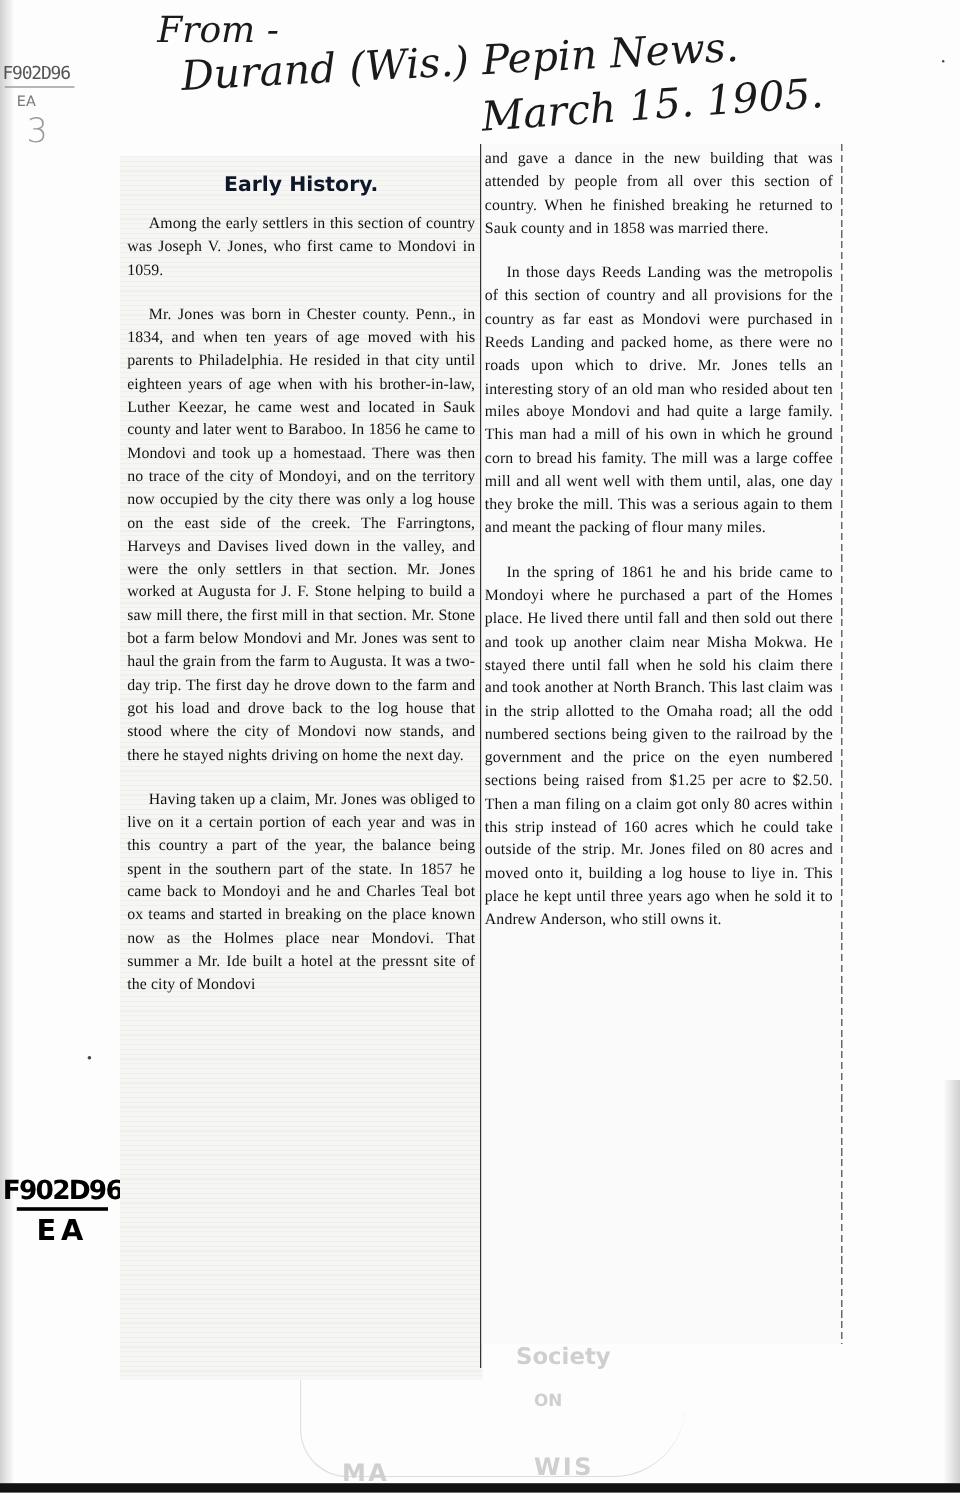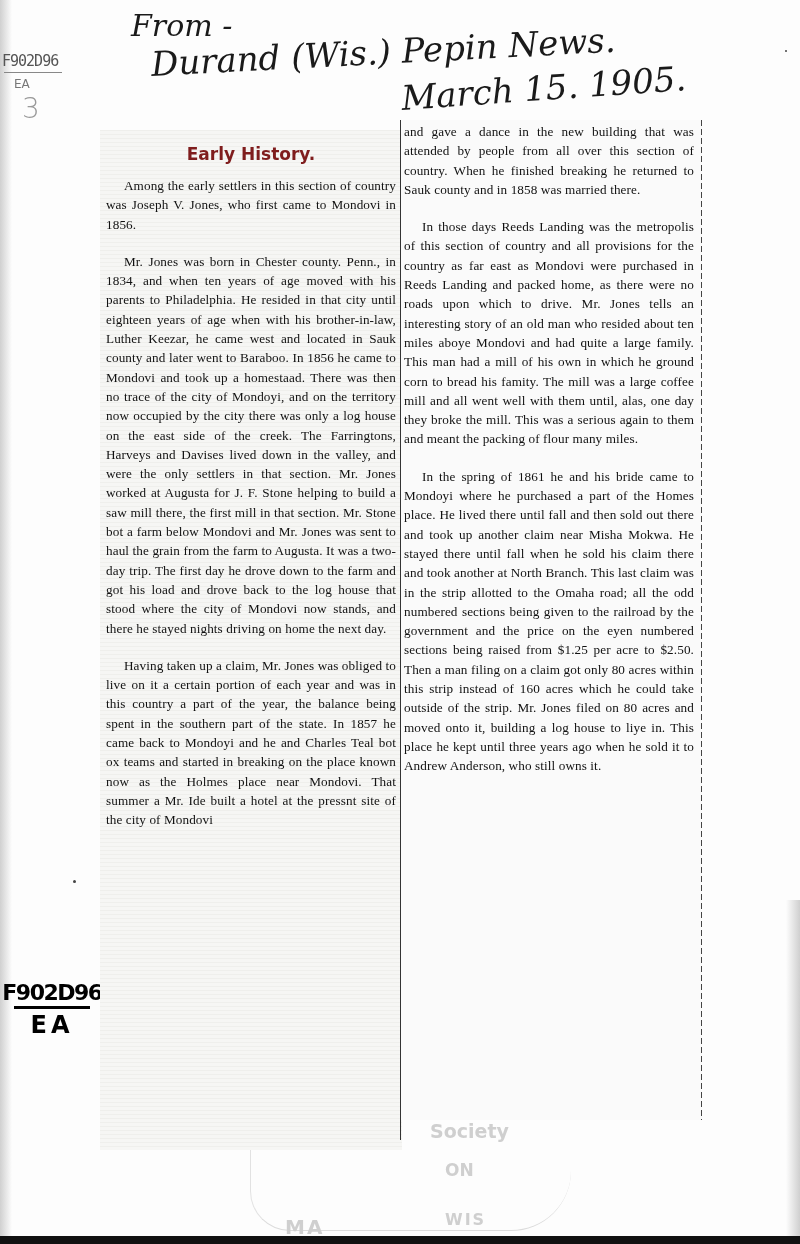--- a/index.html
+++ b/index.html
@@ -48,28 +48,28 @@
       text-align: justify; color: #111; letter-spacing: 0.1px;
     }
     .col-left { left: 106px; top: 176px; }
     .col-right { left: 404px; top: 122px; }
     .column p { margin: 0 0 0 0; text-indent: 18px; }
     .column p.cont { text-indent: 0; }
     .column p + p { margin-top: 18px; }
 
     .headline {
       position: absolute; left: 106px; top: 144px; width: 290px; text-align: center;
-      font-family: "DejaVu Sans", sans-serif; font-weight: bold; font-size: 17px; color: #7f1d1d;
+      font-family: "DejaVu Sans", sans-serif; font-weight: bold; font-size: 17px; color: #0f172a;
     }
 
     .stamp { position: absolute; font-family: "DejaVu Sans", sans-serif; color: #cfcfcf; font-weight: bold; }
     .stamp-1 { left: 430px; top: 1120px; font-size: 19px; }
-    .stamp-2 { left: 445px; top: 1160px; font-size: 17px; }
+    .stamp-2 { left: 445px; top: 1160px; font-size: 14px; }
     .stamp-3 { left: 285px; top: 1215px; font-size: 20px; letter-spacing: 2px; }
-    .stamp-4 { left: 445px; top: 1210px; font-size: 16px; letter-spacing: 2px; text-align: right; }
+    .stamp-4 { left: 445px; top: 1210px; font-size: 20px; letter-spacing: 2px; text-align: right; }
     .stamp-arc { position: absolute; left: 250px; top: 1150px; width: 320px; height: 80px;
       border-bottom: 1px solid #dcdcdc; border-left: 1px solid #e2e2e2; border-radius: 0 0 60px 40px; }
 
     .speck { position: absolute; width: 3px; height: 3px; background: #444; border-radius: 50%; }
   </style>
 </head>
 <body>
 
 <div class="sheet"></div>
 <div class="left-shade"></div>
@@ -92,21 +92,21 @@
 </div>
 
 <div class="clip clip-left"></div>
 <div class="clip clip-right"></div>
 <div class="col-rule-l"></div>
 <div class="col-rule-r"></div>
 
 <div class="headline">Early History.</div>
 
 <div class="column col-left">
-  <p>Among the early settlers in this section of country was Joseph V. Jones, who first came to Mondovi in 1856.</p>
+  <p>Among the early settlers in this section of country was Joseph V. Jones, who first came to Mondovi in 1059.</p>
   <p>Mr. Jones was born in Chester county. Penn., in 1834, and when ten years of age moved with his parents to Philadelphia. He resided in that city until eighteen years of age when with his brother-in-law, Luther Keezar, he came west and located in Sauk county and later went to Baraboo. In 1856 he came to Mondovi and took up a homestaad. There was then no trace of the city of Mondoyi, and on the territory now occupied by the city there was only a log house on the east side of the creek. The Farringtons, Harveys and Davises lived down in the valley, and were the only settlers in that section. Mr. Jones worked at Augusta for J. F. Stone helping to build a saw mill there, the first mill in that section. Mr. Stone bot a farm below Mondovi and Mr. Jones was sent to haul the grain from the farm to Augusta. It was a two-day trip. The first day he drove down to the farm and got his load and drove back to the log house that stood where the city of Mondovi now stands, and there he stayed nights driving on home the next day.</p>
   <p>Having taken up a claim, Mr. Jones was obliged to live on it a certain portion of each year and was in this country a part of the year, the balance being spent in the southern part of the state. In 1857 he came back to Mondoyi and he and Charles Teal bot ox teams and started in breaking on the place known now as the Holmes place near Mondovi. That summer a Mr. Ide built a hotel at the pressnt site of the city of Mondovi</p>
 </div>
 
 <div class="column col-right">
   <p class="cont">and gave a dance in the new building that was attended by people from all over this section of country. When he finished breaking he returned to Sauk county and in 1858 was married there.</p>
   <p>In those days Reeds Landing was the metropolis of this section of country and all provisions for the country as far east as Mondovi were purchased in Reeds Landing and packed home, as there were no roads upon which to drive. Mr. Jones tells an interesting story of an old man who resided about ten miles aboye Mondovi and had quite a large family. This man had a mill of his own in which he ground corn to bread his famity. The mill was a large coffee mill and all went well with them until, alas, one day they broke the mill. This was a serious again to them and meant the packing of flour many miles.</p>
   <p>In the spring of 1861 he and his bride came to Mondoyi where he purchased a part of the Homes place. He lived there until fall and then sold out there and took up another claim near Misha Mokwa. He stayed there until fall when he sold his claim there and took another at North Branch. This last claim was in the strip allotted to the Omaha road; all the odd numbered sections being given to the railroad by the government and the price on the eyen numbered sections being raised from $1.25 per acre to $2.50. Then a man filing on a claim got only 80 acres within this strip instead of 160 acres which he could take outside of the strip. Mr. Jones filed on 80 acres and moved onto it, building a log house to liye in. This place he kept until three years ago when he sold it to Andrew Anderson, who still owns it.</p>
 </div>
 

